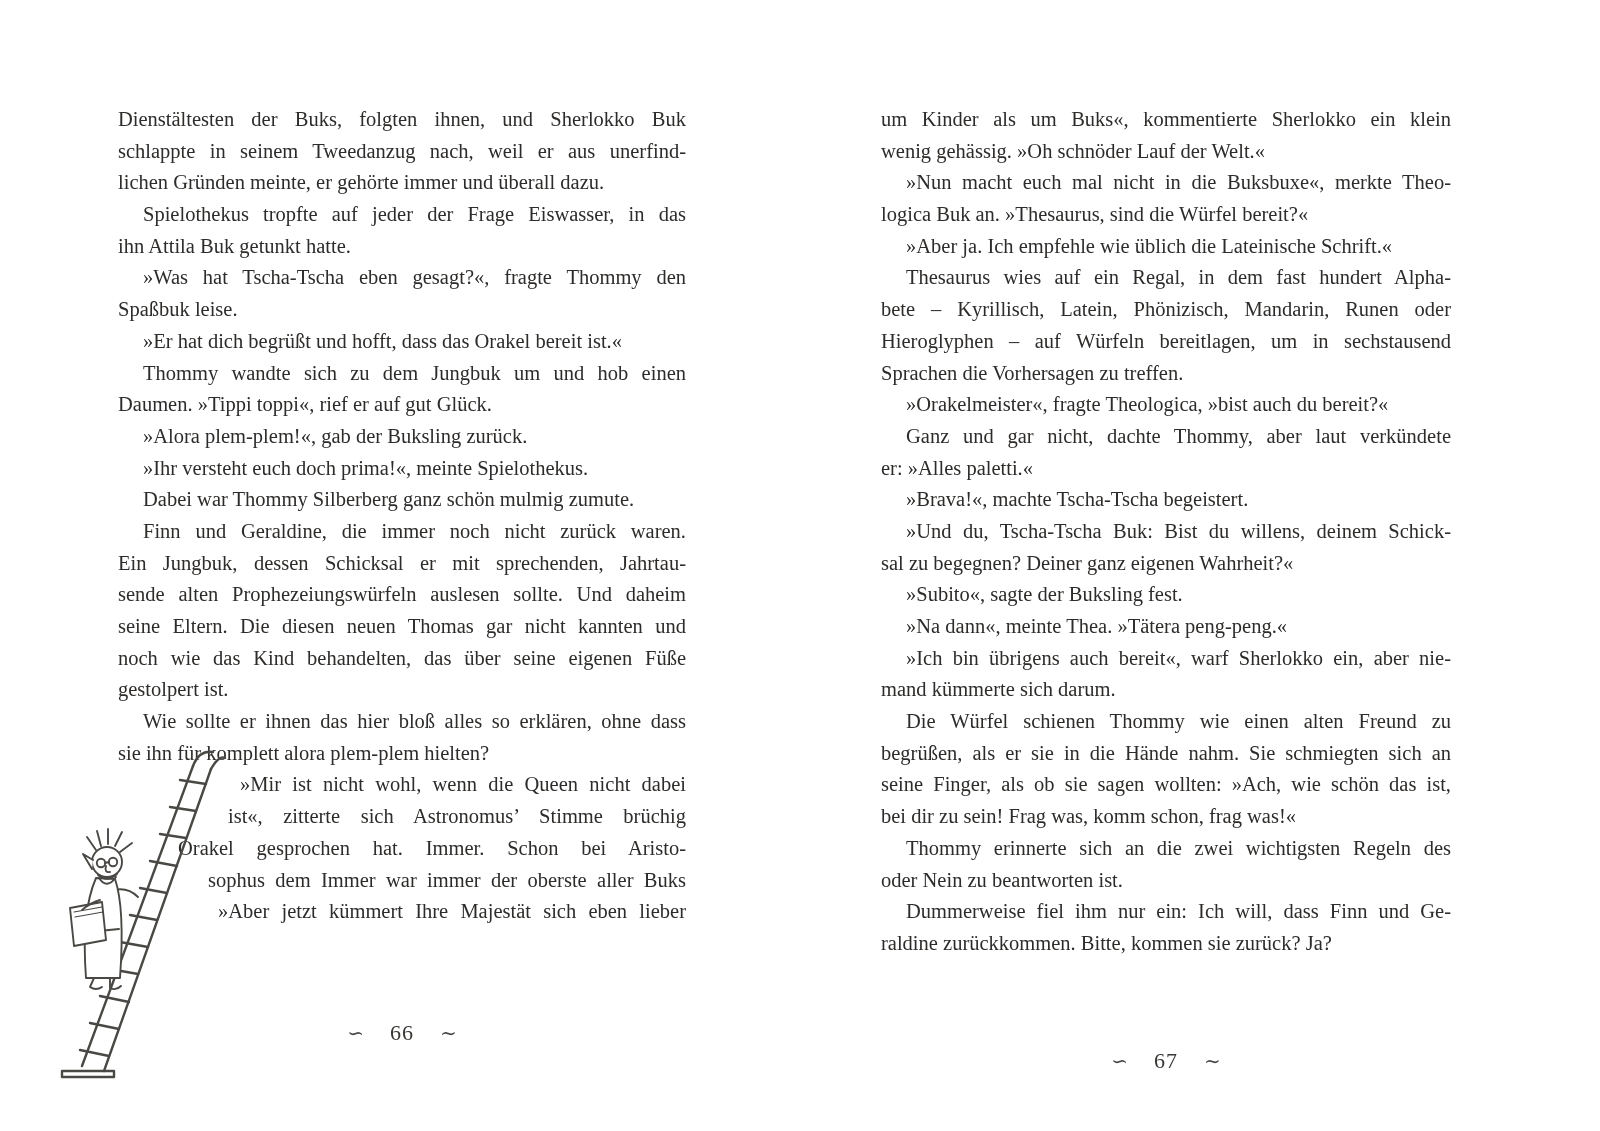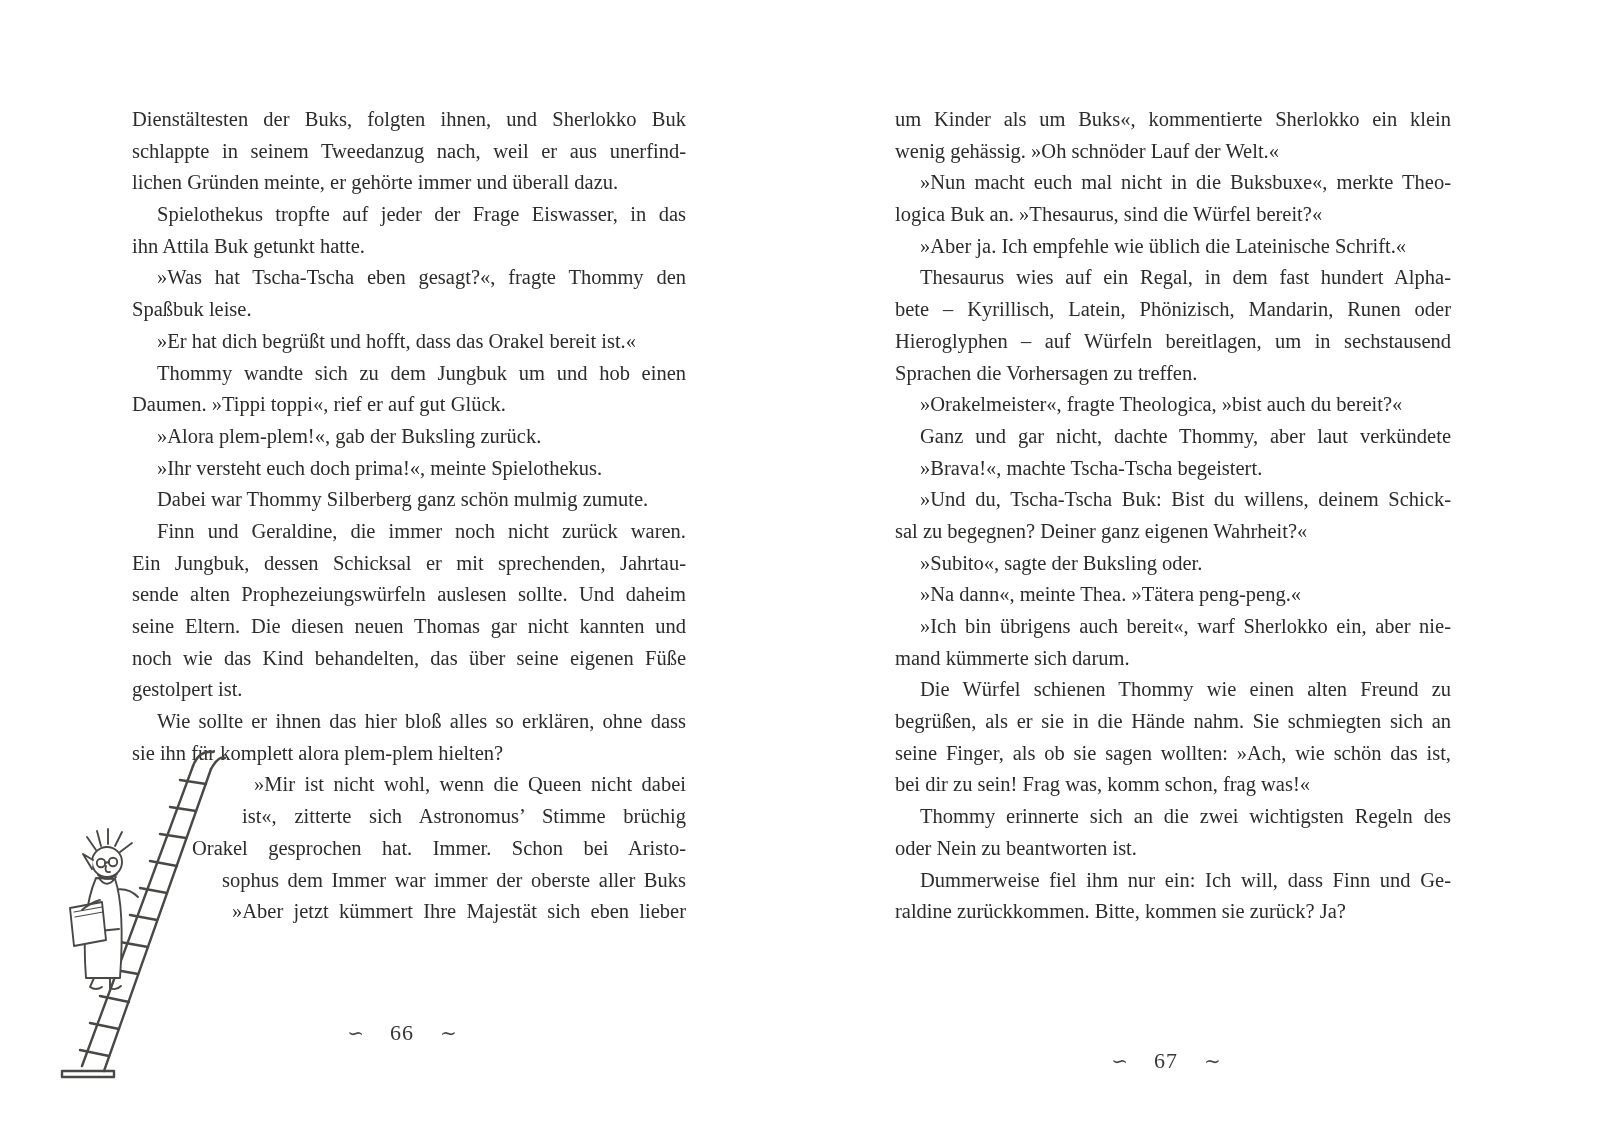--- a/index.html
+++ b/index.html
@@ -18,21 +18,20 @@
   }
   #col-left  { left:118px; width:568px; }
   #col-right { left:881px; width:570px; }
   .ln {
     height:31.7px;
     line-height:31.7px;
     text-align:justify;
     text-align-last:justify;
     overflow:visible;
     white-space:normal;
-    margin-left:14px;
   }
   .ln.end { text-align-last:left; }
   .ln.ind { text-indent:25px; }
   .w122 { padding-left:122px; }
   .w114 { padding-left:114px; }
   .w110 { padding-left:110px; }
   .w106 { padding-left:60px; }
   .w100 { padding-left:100px; }
   .w90  { padding-left:90px; }
   .footer {
@@ -93,24 +92,25 @@
     <div class="ln end">wenig gehässig. »Oh schnöder Lauf der Welt.«</div>
     <div class="ln ind">»Nun macht euch mal nicht in die Buksbuxe«, merkte Theo-</div>
     <div class="ln end">logica Buk an. »Thesaurus, sind die Würfel bereit?«</div>
     <div class="ln ind end">»Aber ja. Ich empfehle wie üblich die Lateinische Schrift.«</div>
     <div class="ln ind">Thesaurus wies auf ein Regal, in dem fast hundert Alpha-</div>
     <div class="ln">bete – Kyrillisch, Latein, Phönizisch, Mandarin, Runen oder</div>
     <div class="ln">Hieroglyphen – auf Würfeln bereitlagen, um in sechstausend</div>
     <div class="ln end">Sprachen die Vorhersagen zu treffen.</div>
     <div class="ln ind end">»Orakelmeister«, fragte Theologica, »bist auch du bereit?«</div>
     <div class="ln ind">Ganz und gar nicht, dachte Thommy, aber laut verkündete</div>
+    <div class="ln end">er: »Alles paletti.«</div>
     <div class="ln ind end">»Brava!«, machte Tscha-Tscha begeistert.</div>
     <div class="ln ind">»Und du, Tscha-Tscha Buk: Bist du willens, deinem Schick-</div>
     <div class="ln end">sal zu begegnen? Deiner ganz eigenen Wahrheit?«</div>
-    <div class="ln ind end">»Subito«, sagte der Buksling oder.</div>
+    <div class="ln ind end">»Subito«, sagte der Buksling fest.</div>
     <div class="ln ind end">»Na dann«, meinte Thea. »Tätera peng-peng.«</div>
     <div class="ln ind">»Ich bin übrigens auch bereit«, warf Sherlokko ein, aber nie-</div>
     <div class="ln end">mand kümmerte sich darum.</div>
     <div class="ln ind">Die Würfel schienen Thommy wie einen alten Freund zu</div>
     <div class="ln">begrüßen, als er sie in die Hände nahm. Sie schmiegten sich an</div>
     <div class="ln">seine Finger, als ob sie sagen wollten: »Ach, wie schön das ist,</div>
     <div class="ln end">bei dir zu sein! Frag was, komm schon, frag was!«</div>
     <div class="ln ind">Thommy erinnerte sich an die zwei wichtigsten Regeln des</div>
     <div class="ln end">oder Nein zu beantworten ist.</div>
     <div class="ln ind">Dummerweise fiel ihm nur ein: Ich will, dass Finn und Ge-</div>

